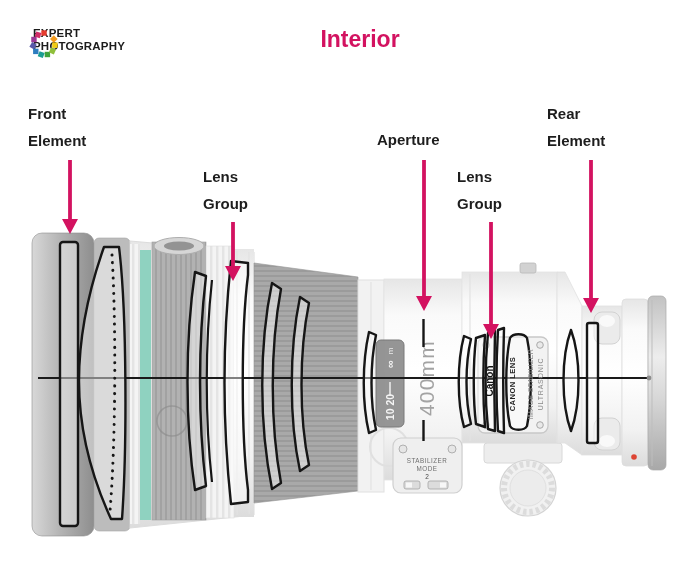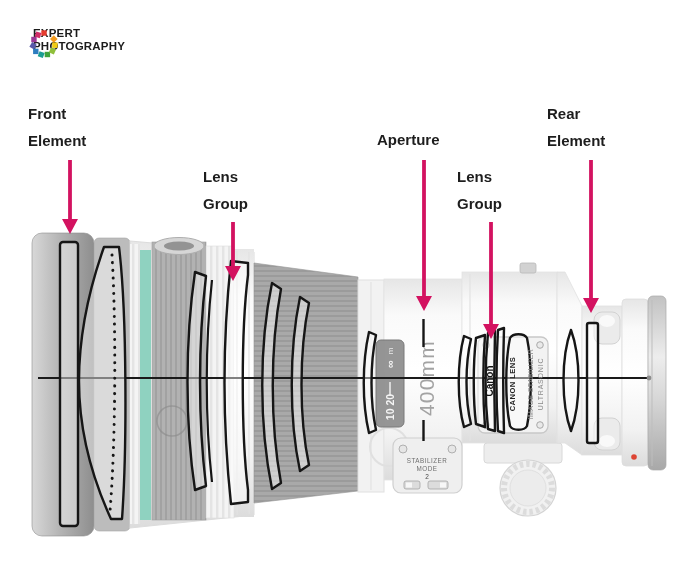--- a/index.html
+++ b/index.html
@@ -43,20 +43,21 @@
       <rect x="23.1" y="9.3" width="5.4" height="5.4" fill="#f29a1d" transform="rotate(45 25.8 12)"></rect>
     </g>
   </svg>
   <div class="logo-text">
     <div>EXPERT</div>
     <div>PHOTOGRAPHY</div>
   </div>
 </div>
 
 <div class="titles">
+  <div class="subtitle">Interior</div>
 </div>
 
 <div class="lbl lbl-front">Front
 Element</div>
 <div class="lbl lbl-lg-left">Lens
 Group</div>
 <div class="lbl lbl-aperture">Aperture</div>
 <div class="lbl lbl-lg-right">Lens
 Group</div>
 <div class="lbl lbl-rear">Rear

